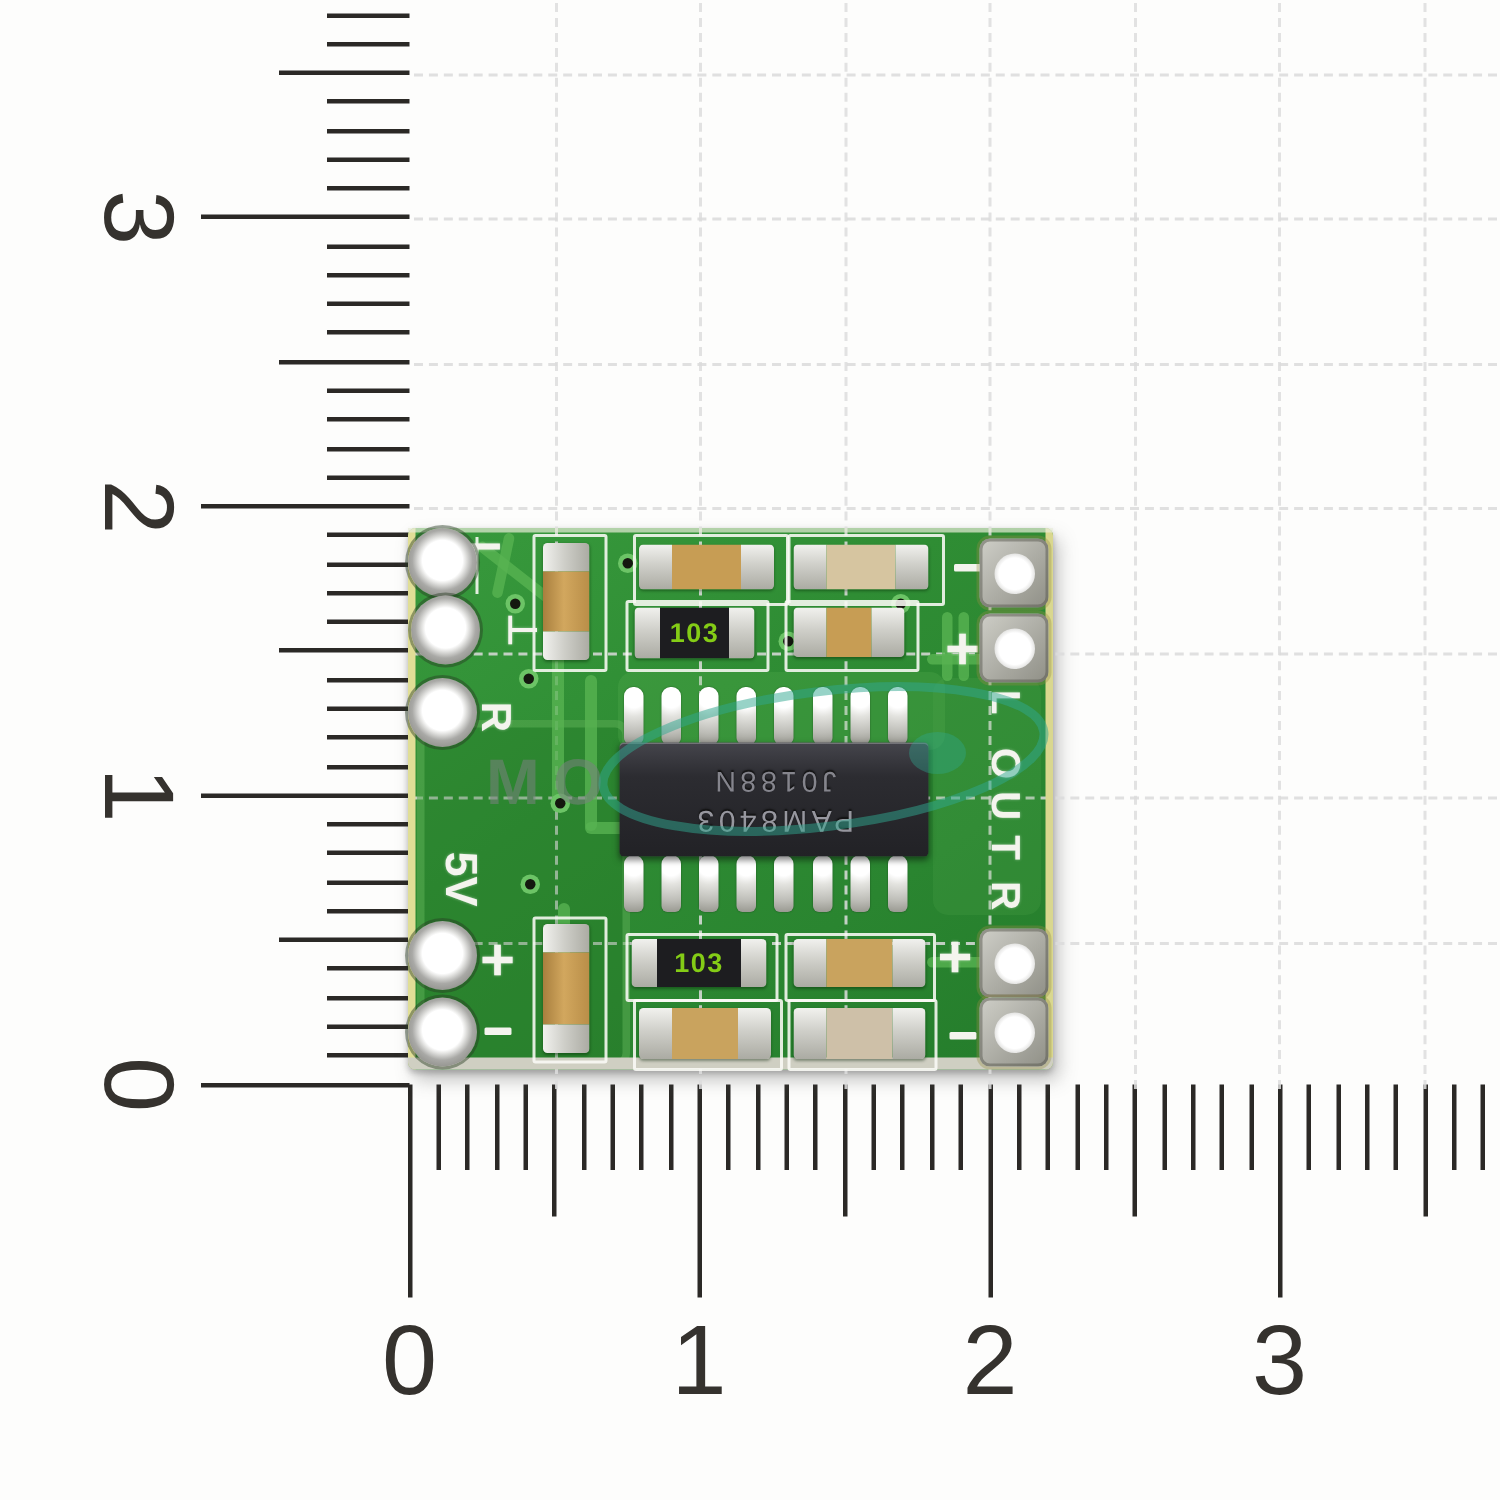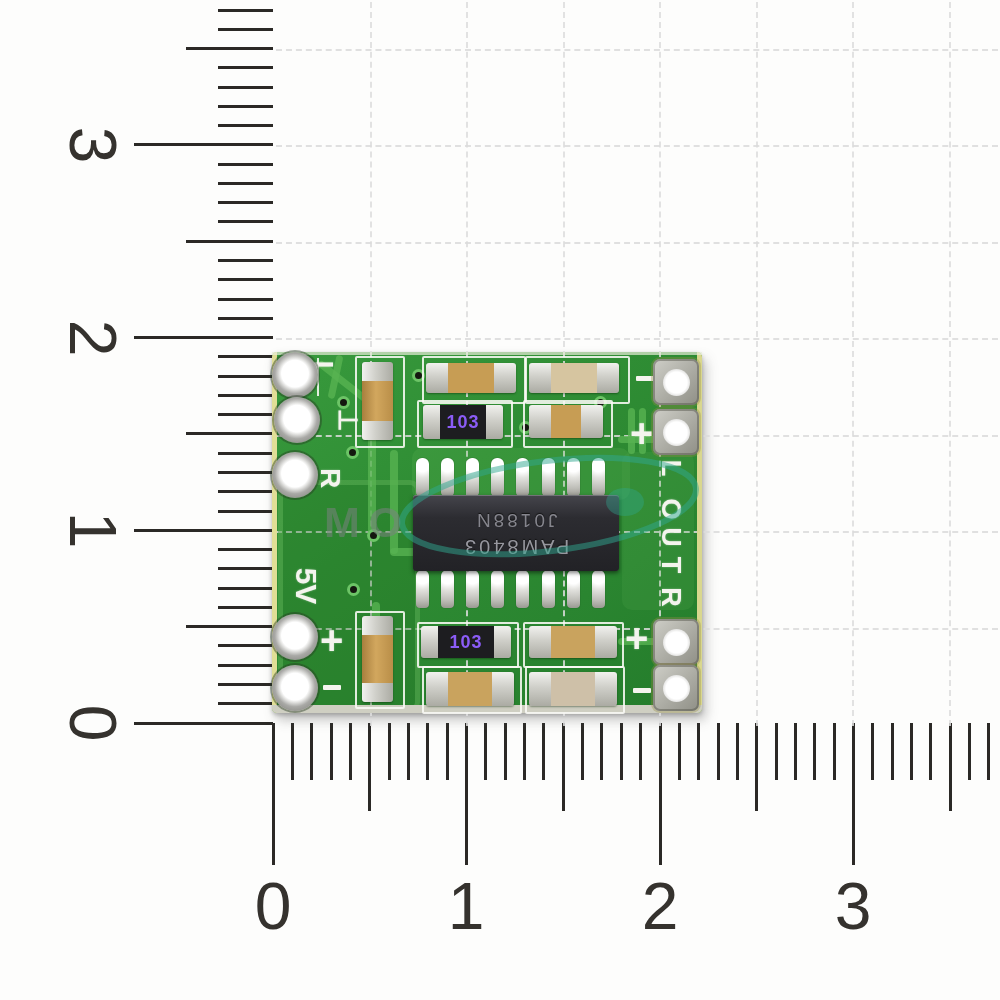--- a/index.html
+++ b/index.html
@@ -43,21 +43,21 @@
   .padR::after{content:"";width:27px;height:27px;border-radius:50%;
         background:radial-gradient(circle,#ffffff 0 55%,#dcdcda 75%,#bdbdb8);}
   
   .smd{position:absolute;display:flex;z-index:5;border-radius:3px;overflow:hidden;
        box-shadow:0 1px 2px rgba(0,30,0,.4);}
   .smd .end{flex:0 0 22px;background:linear-gradient(180deg,#f1f1ee,#cfcfc9 45%,#ababa3);}
   .smd .mid{flex:1;}
   .smd.vert{flex-direction:column;}
   .smd.vert .end{flex:0 0 19px;background:linear-gradient(90deg,#f1f1ee,#cfcfc9 45%,#ababa3);}
   .res .end{flex:0 0 17px;}
-  .res .mid{background:#1d1d20;color:#8b5cf6;display:flex;align-items:center;justify-content:center;
+  .res .mid{background:#1d1d20;color:#84cc16;display:flex;align-items:center;justify-content:center;
             font-size:18px;font-weight:bold;letter-spacing:1px;font-family:"Liberation Sans",sans-serif;}
   
   #chip{position:absolute;left:141px;top:143px;width:206px;height:76px;z-index:20;
         background:linear-gradient(180deg,#45454c,#2c2c31 30%,#222226);border-radius:3px;
         box-shadow:0 2px 4px rgba(0,0,0,.5),inset 0 1px 0 rgba(255,255,255,.25);
         display:flex;align-items:center;justify-content:center;}
   #chip .marking{transform:rotate(180deg);text-align:center;color:#97979f;
         font-size:20px;letter-spacing:3px;line-height:1.4;text-shadow:0 1px 1px #111;}
   #chip .marking .l2{color:#85858d;font-size:19px;}
   .pin{position:absolute;width:13px;z-index:7;border-radius:6px 6px 4px 4px;

